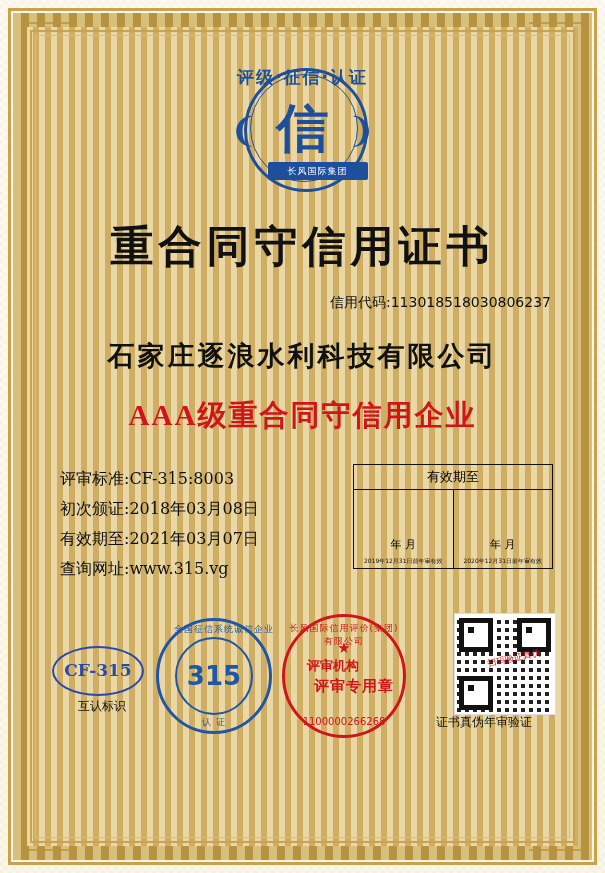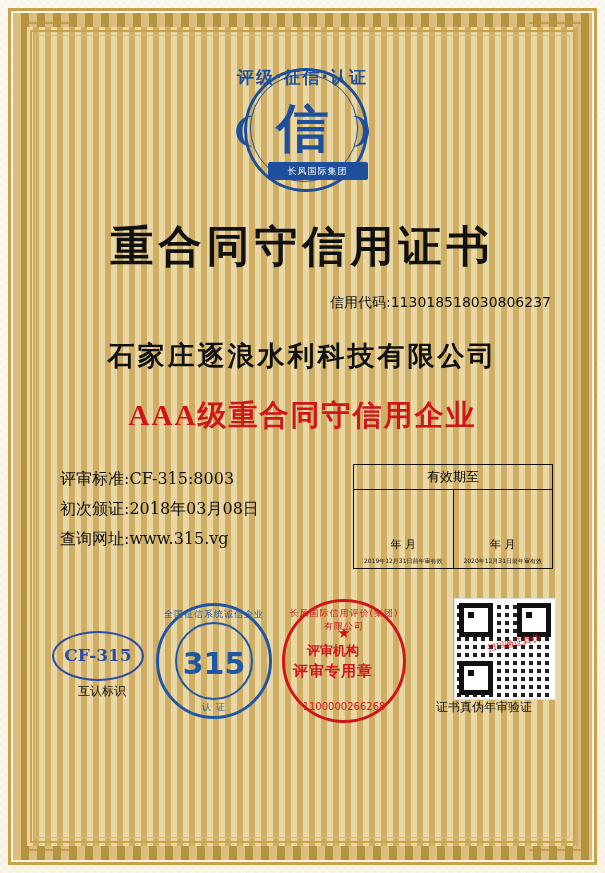--- a/index.html
+++ b/index.html
@@ -204,27 +204,28 @@
     position:absolute;left:110px;top:8px;
     width:110px;height:110px;border-radius:50%;
     border:3px solid #1f57a5;
   }
   .seal-315 .inner{
     position:absolute;left:16px;top:16px;width:74px;height:74px;
     border-radius:50%;border:2px solid #1f57a5;
   }
   .seal-315 .num{
     position:absolute;left:0;top:40px;width:110px;text-align:center;
-    color:#1f57a5;font-size:30px;font-weight:bold;
+    color:#1f57a5;font-size:26px;font-weight:bold;
     font-family:"DejaVu Sans", sans-serif;
   }
   .seal-315 .around{
-    position:absolute;left:0;top:2px;width:110px;text-align:center;
+    position:absolute;left:0;top:2px;width:110px;text-align:left;
     color:#1f57a5;font-size:9px;letter-spacing:1px;
     font-family:Liberation Mono, monospace;
+    padding-left:15px;
   }
   .seal-315 .around-b{
     position:absolute;left:0;bottom:2px;width:110px;text-align:center;
     color:#1f57a5;font-size:9px;letter-spacing:1px;
     font-family:"DejaVu Sans", sans-serif;
   }
   .seal-red{
     position:absolute;left:236px;top:4px;
     width:118px;height:118px;border-radius:50%;
     border:3px solid #d0151a;
@@ -238,21 +239,21 @@
   .seal-red .star{
     position:absolute;left:0;top:22px;width:118px;text-align:center;
     font-size:15px;
   }
   .seal-red .l1{
     position:absolute;left:0;top:40px;width:96px;text-align:center;
     font-size:13px;font-weight:bold;
     font-family:"DejaVu Sans", sans-serif;
   }
   .seal-red .l2{
-    position:absolute;left:0;top:60px;width:96px;text-align:center;
+    position:absolute;left:0;top:60px;width:138px;text-align:center;
     font-size:15px;font-weight:bold;letter-spacing:1px;
     font-family:"DejaVu Sans", sans-serif;
   }
   .seal-red .l3{
     position:absolute;left:0;bottom:8px;width:118px;text-align:center;
     font-size:10px;
     font-family:"DejaVu Sans", sans-serif;
   }
   .qr{
     position:absolute;right:4px;top:4px;
@@ -312,20 +313,21 @@
     </div>
 
     <div class="company">石家庄逐浪水利科技有限公司</div>
 
     <div class="grade">AAA级重合同守信用企业</div>
 
     <div class="mid">
       <div class="details">
         <div>评审标准:CF-315:8003</div>
         <div>初次颁证:2018年03月08日</div>
+        <div>有效期至:2021年03月07日</div>
         <div>查询网址:www.315.vg</div>
       </div>
 
       <div class="review">
         <div class="review-head">有效期至</div>
         <div class="review-body">
           <div class="review-cell">
             <div class="rc-ym">年  月</div>
             <div class="rc-note">2019年12月31日前年审有效</div>
           </div>

